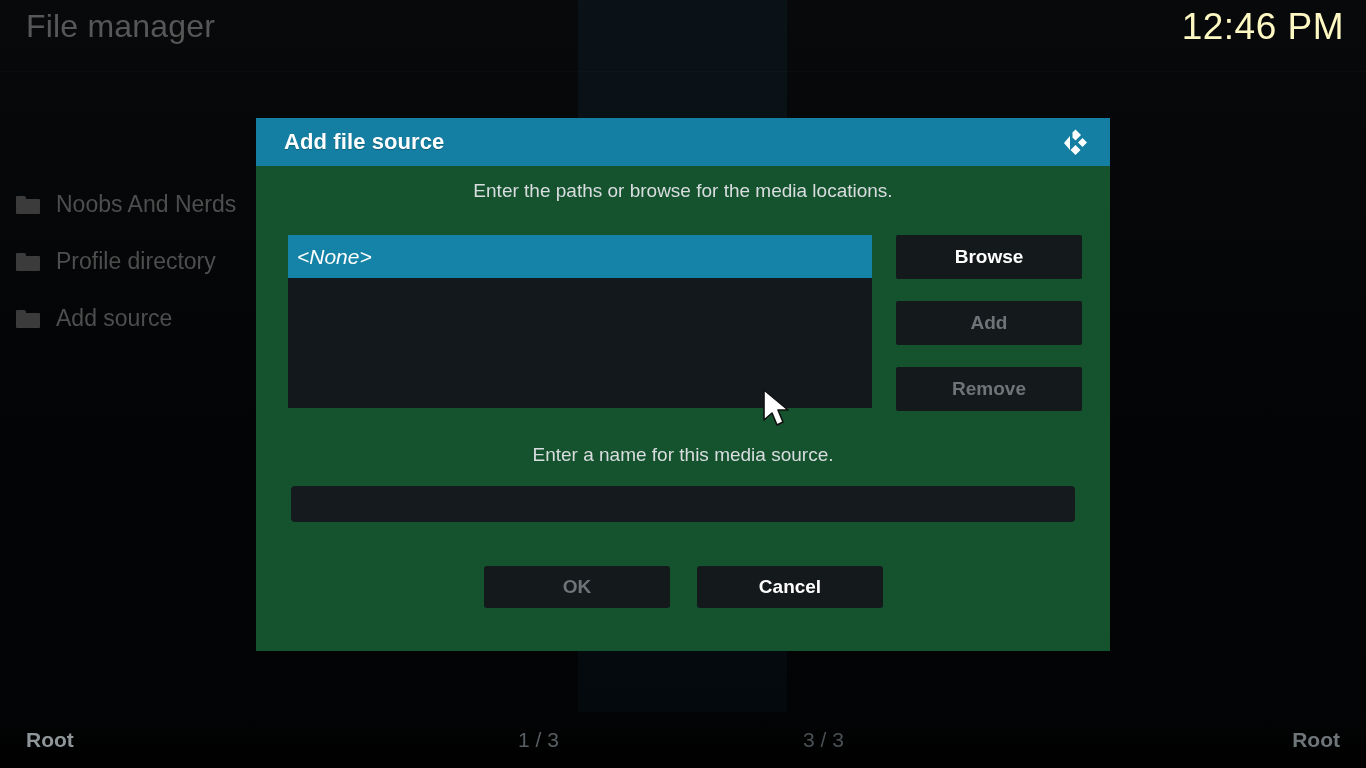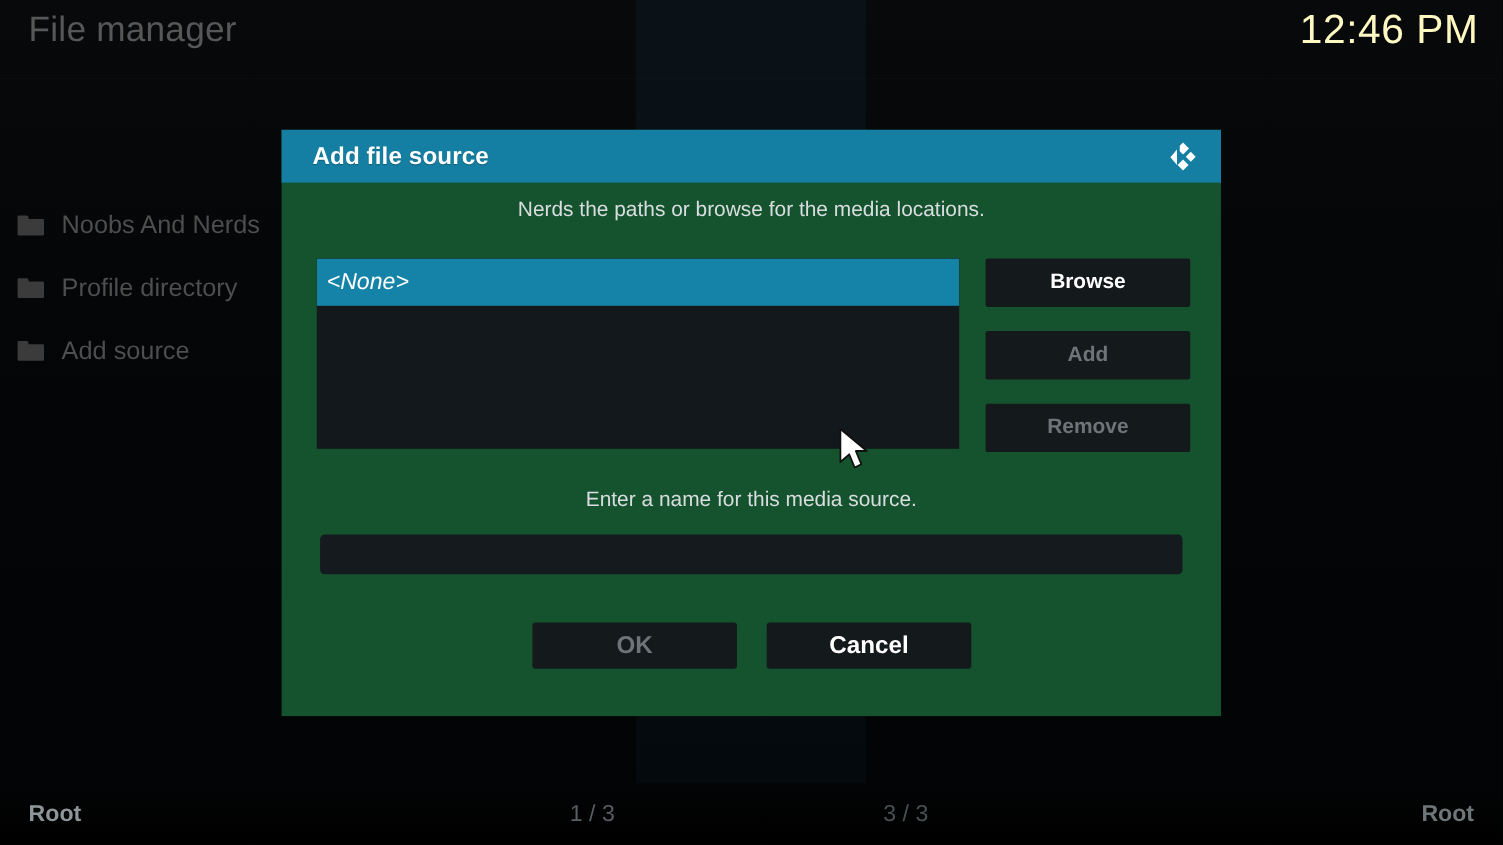--- a/index.html
+++ b/index.html
@@ -175,21 +175,21 @@
     color: #ffffff;
   }
 
   .dlgbtn {
     position: absolute;
     top: 448px;
     width: 186px; height: 42px;
     background: #14191c;
     border-radius: 3px;
     display: flex; align-items: center; justify-content: center;
-    font-size: 22px; font-weight: 700;
+    font-size: 19px; font-weight: 700;
   }
   .dlgbtn.ok { left: 228px; }
   .dlgbtn.cancel { left: 441px; }
 
   
   .statusbar {
     position: absolute; left: 0; bottom: 0;
     width: 1366px; height: 56px;
     background: linear-gradient(180deg,#030405 0%, #000000 100%);
   }
@@ -252,21 +252,21 @@
       <div class="kodi-logo">
         <svg viewBox="0 0 32 32" width="32" height="32">
           <polygon points="8,16 14,9 14,23" fill="#ffffff"></polygon>
           <polygon points="19.5,2.5 25,8 19.5,13.5 16.5,10.5 16.5,5.5" fill="#ffffff"></polygon>
           <polygon points="26.5,11 31,15.5 26.5,20 22,15.5" fill="#ffffff"></polygon>
           <polygon points="19.5,18 24.5,23 19.5,28 14.5,23" fill="#ffffff"></polygon>
         </svg>
       </div>
     </div>
 
-    <div class="dlg-subtitle">Nerds the paths or browse for the media locations.</div>
+    <div class="dlg-subtitle">Enter the paths or browse for the media locations.</div>
 
     <div class="pathlist">
       <div class="path-row selected">
         <span>&lt;None&gt;</span>
       </div>
     </div>
 
     <div class="sidebtn b2">
       <span class="btn-disabled">Add</span>
     </div>

